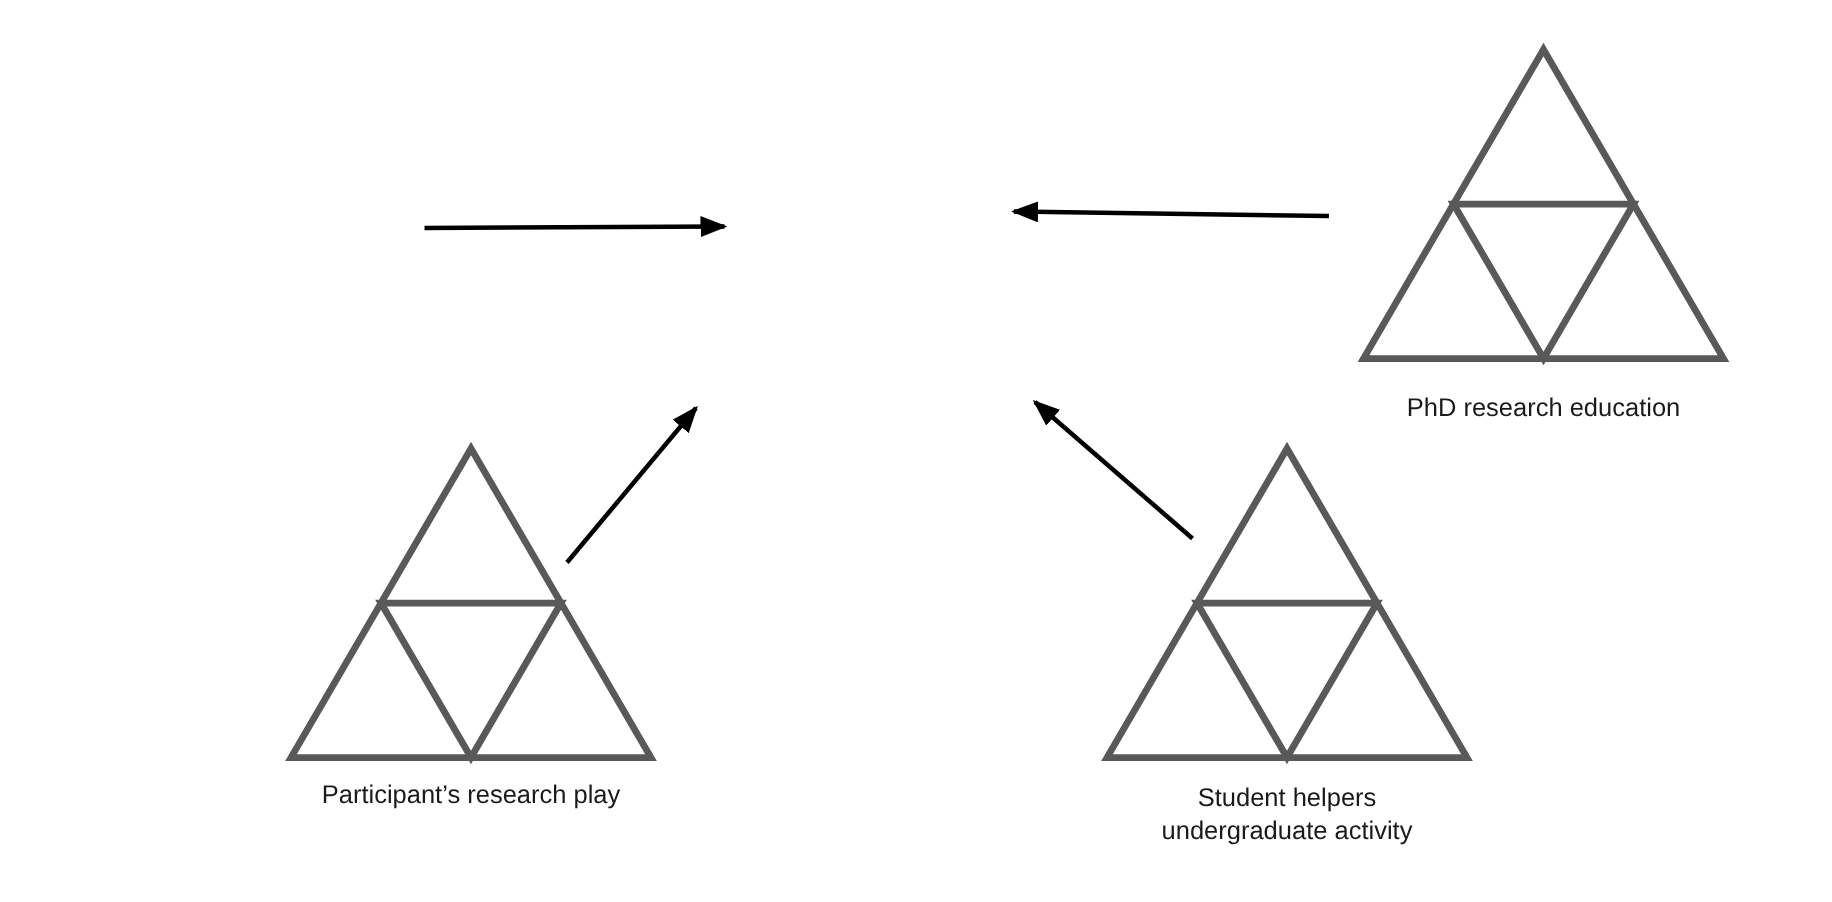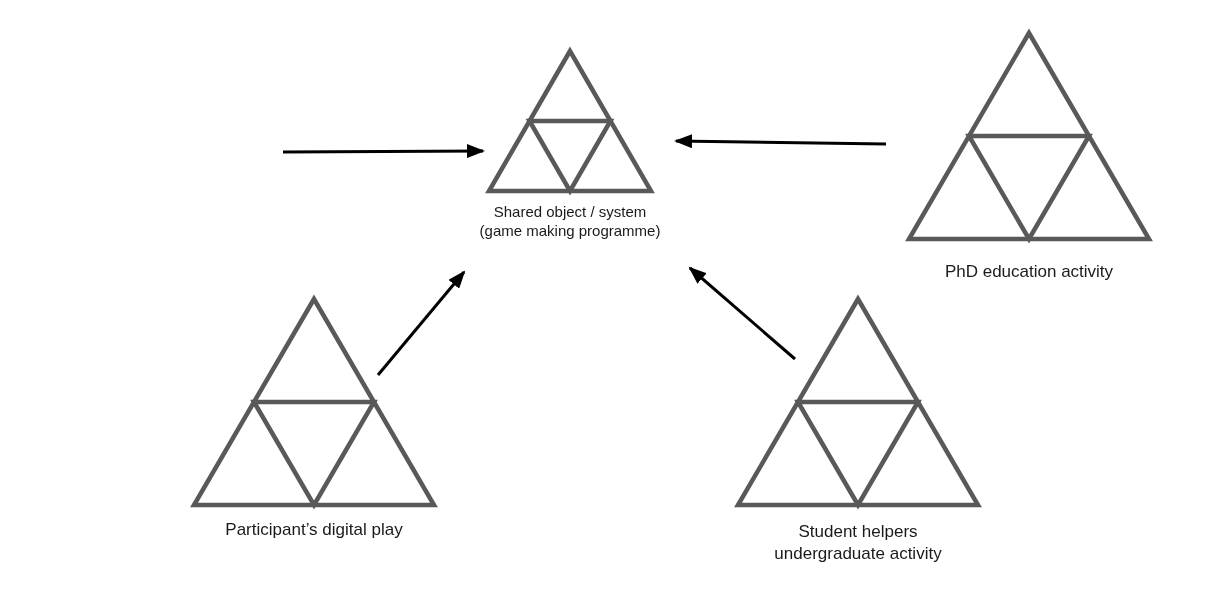--- a/index.html
+++ b/index.html
@@ -64,43 +64,35 @@
         <path d="M0,0 L18,7 L0,14 Z" fill="#000000"></path>
       </marker>
     </defs>
     <line x1="283" y1="152" x2="483" y2="151" marker-end="url(#ah)" stroke="#000000"></line>
     <line x1="886" y1="144" x2="676" y2="141" marker-end="url(#ah)" stroke="#000000"></line>
     <line x1="378" y1="375" x2="464" y2="272" marker-end="url(#ah)" stroke="#000000"></line>
     <line x1="795" y1="359" x2="690" y2="268" marker-end="url(#ah)" stroke="#000000"></line>
   </svg>
 
 
-  <div class="node" style="left:488px; top:50px; width:164px;">
-    <svg class="tri" width="164" height="142" viewBox="0 0 164 142">
-      <polygon points="82,1 1,141 163,141" stroke="#595959"></polygon>
-      <polygon points="41.5,71 122.5,71 82,141" stroke="#595959"></polygon>
-    </svg>
-    <div class="label small" style="top:152px;">Shared object / system
-(game making programme)</div>
-  </div>
 
   <div class="node" style="left:908px; top:32px; width:242px;">
     <svg class="tri" width="242" height="208" viewBox="0 0 242 208">
       <polygon points="121,1 1,207 241,207" stroke="#595959"></polygon>
       <polygon points="61,104 181,104 121,207" stroke="#595959"></polygon>
     </svg>
-    <div class="label" style="top:229px;">PhD education activity</div>
+    <div class="label" style="top:229px;">PhD research education</div>
   </div>
 
   <div class="node" style="left:193px; top:298px; width:242px;">
     <svg class="tri" width="242" height="208" viewBox="0 0 242 208">
       <polygon points="121,1 1,207 241,207" stroke="#595959"></polygon>
       <polygon points="61,104 181,104 121,207" stroke="#595959"></polygon>
     </svg>
-    <div class="label" style="top:221px;">Participant’s digital play</div>
+    <div class="label" style="top:221px;">Participant’s research play</div>
   </div>
 
   <div class="node" style="left:737px; top:298px; width:242px;">
     <svg class="tri" width="242" height="208" viewBox="0 0 242 208">
       <polygon points="121,1 1,207 241,207" stroke="#595959"></polygon>
       <polygon points="61,104 181,104 121,207" stroke="#595959"></polygon>
     </svg>
     <div class="label" style="top:223px;">Student helpers
 undergraduate activity</div>
   </div>

